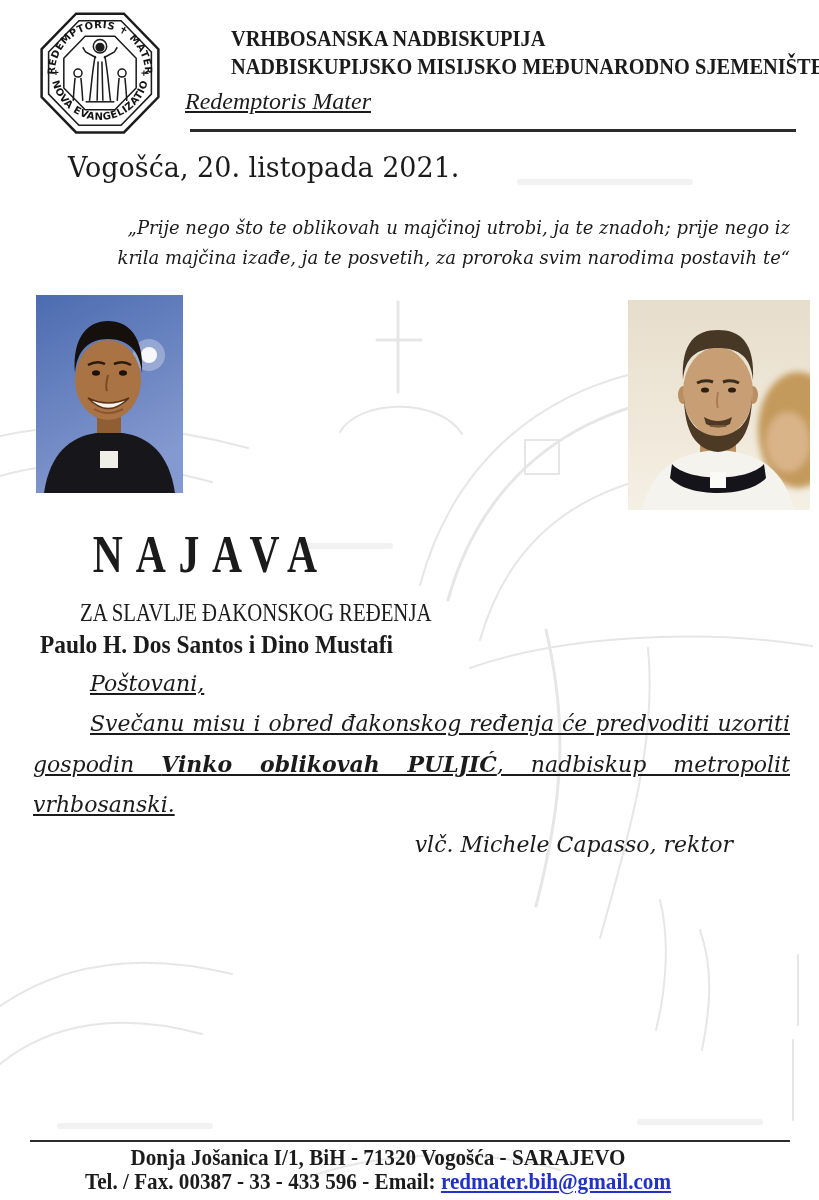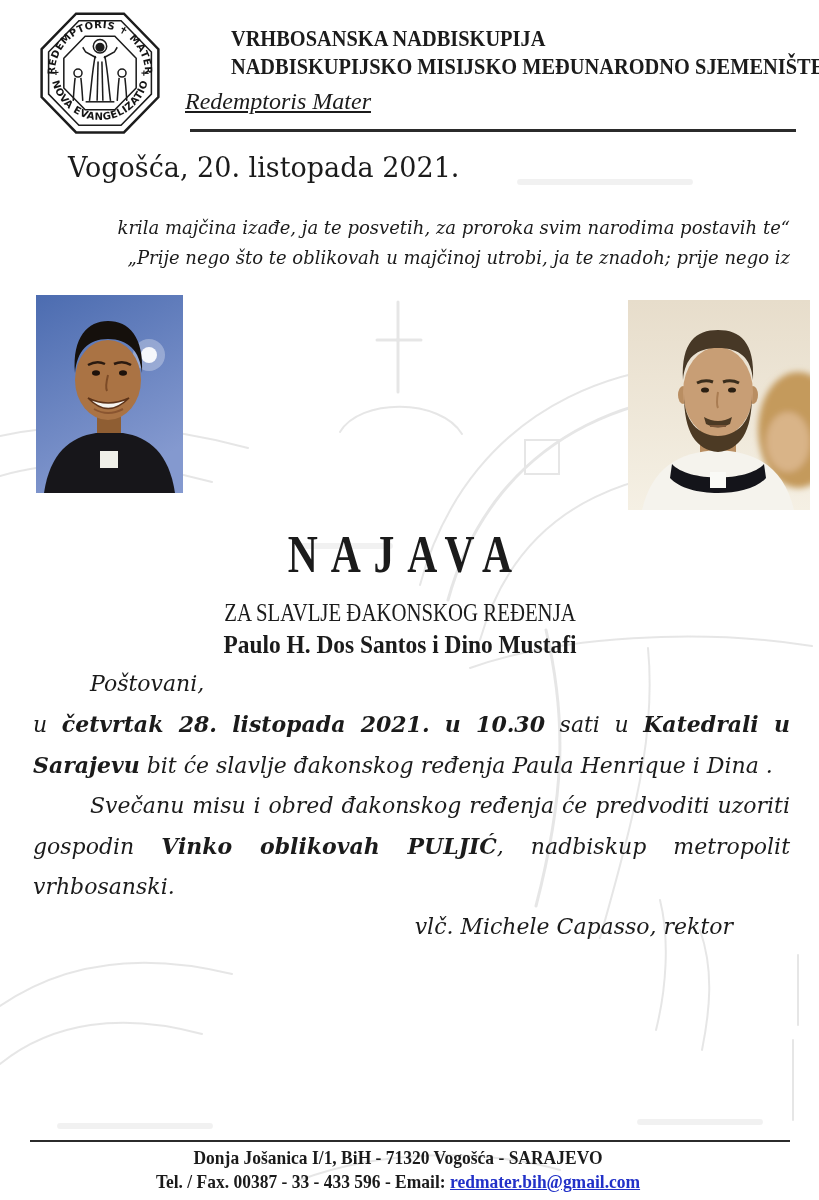--- a/index.html
+++ b/index.html
@@ -33,37 +33,37 @@
   
   .quote{left:60px;top:213px;width:730px;text-align:right;z-index:2;
          font-family:"DejaVu Serif", serif;font-style:italic;font-size:18px;line-height:30px;}
   .quote div{white-space:nowrap;}
 
   
   .photo-left{left:36px;top:295px;width:147px;height:198px;z-index:2;}
   .photo-right{left:628px;top:300px;width:182px;height:210px;z-index:2;}
 
   
-  .announce{left:0;top:526px;width:800px;text-align:center;z-index:2;}
+  .announce{left:0;top:526px;width:800px;z-index:2;}
   .announce-title{font-weight:bold;font-size:52px;line-height:58px;letter-spacing:16px;padding-left:16px;}
   .announce-sub{font-size:26px;line-height:30px;margin-top:14px;}
   .announce-names{font-weight:bold;font-size:26px;line-height:30px;margin-top:2px;}
 
   
   .letter{left:33px;top:664px;width:757px;z-index:2;
           font-family:"DejaVu Serif", serif;font-style:italic;
           font-size:22px;line-height:40px;text-align:justify;}
   .letter p{margin:0;}
-  .indent{text-indent:57px;}
+  .indent{text-indent:57px;text-decoration:underline;}
   .signature{text-align:right;padding-right:57px;margin-top:6px;white-space:nowrap;}
 
   
   .footer-rule{left:30px;top:1140px;width:760px;height:2px;background:#2b2b2b;z-index:2;}
   .footer{left:0;top:1146px;width:756px;text-align:center;z-index:2;
-          font-weight:bold;font-size:19px;line-height:24px;padding-left:20px;}
+          font-weight:bold;font-size:23px;line-height:24px;}
   .email{color:#2231c8;text-decoration:underline;cursor:pointer;}
 </style>
 </head>
 <body>
 
 <div class="page">
 
   <svg class="abs watermark" viewBox="0 0 819 1200" aria-hidden="true">
     <g fill="none" stroke="#d2d2d2" stroke-width="2" stroke-linecap="round" opacity="0.55">
       <path d="M398,302 V392" stroke-width="3"></path>
@@ -133,22 +133,22 @@
   <div class="abs header-text">
     <div class="org-line nowrap cx85">VRHBOSANSKA NADBISKUPIJA</div>
     <div class="org-line nowrap cx85">NADBISKUPIJSKO MISIJSKO MEĐUNARODNO SJEMENIŠTE</div>
     <div class="org-sub">Redemptoris Mater</div>
   </div>
   <div class="abs header-rule"></div>
 
   <div class="abs dateline">Vogošća, 20. listopada 2021.</div>
 
   <div class="abs quote">
+    <div>„Prije nego što te oblikovah u majčinoj utrobi, ja te znadoh; prije nego iz</div>
     <div>krila majčina izađe, ja te posvetih, za proroka svim narodima postavih te“</div>
-    <div>„Prije nego što te oblikovah u majčinoj utrobi, ja te znadoh; prije nego iz</div>
   </div>
 
   <svg class="abs photo-left" viewBox="0 0 147 198" aria-hidden="true">
     <defs>
       <linearGradient id="skyL" x1="0" y1="0" x2="0.4" y2="1">
         <stop offset="0" stop-color="#4c6cb0"></stop>
           <stop offset="1" stop-color="#8499cf"></stop>
       </linearGradient>
     </defs>
     <rect width="147" height="198" fill="url(#skyL)"></rect>
@@ -202,21 +202,20 @@
   </svg>
 
   <div class="abs announce">
     <div class="announce-title nowrap cx80">NAJAVA</div>
     <div class="announce-sub nowrap cx80">ZA SLAVLJE ĐAKONSKOG REĐENJA</div>
     <div class="announce-names nowrap cx90">Paulo H. Dos Santos i Dino Mustafi</div>
   </div>
 
   <div class="abs letter">
     <p class="indent">Poštovani,</p>
-    <p><span>u </span><span class="b">četvrtak 28. listopada 2021. u 10.30</span><span> sati u </span><span class="b">Katedrali u Sarajevu</span><span> bit će slavlje đakonskog ređenja Paula Henrique i Dina .</span></p>
     <p class="indent"><span>Svečanu misu i obred đakonskog ređenja će predvoditi uzoriti gospodin </span><span class="b">Vinko oblikovah PULJIĆ</span><span>, nadbiskup metropolit vrhbosanski.</span></p>
     <p class="signature">vlč. Michele Capasso, rektor</p>
   </div>
 
   <div class="abs footer-rule"></div>
   <div class="abs footer">
     <div class="nowrap cx92">Donja Jošanica I/1, BiH - 71320 Vogošća - SARAJEVO</div>
     <div class="nowrap cx92"><span>Tel. / Fax. 00387 - 33 - 433 596 - Email: </span><a class="email" href="#">redmater.bih@gmail.com</a></div>
   </div>
 

